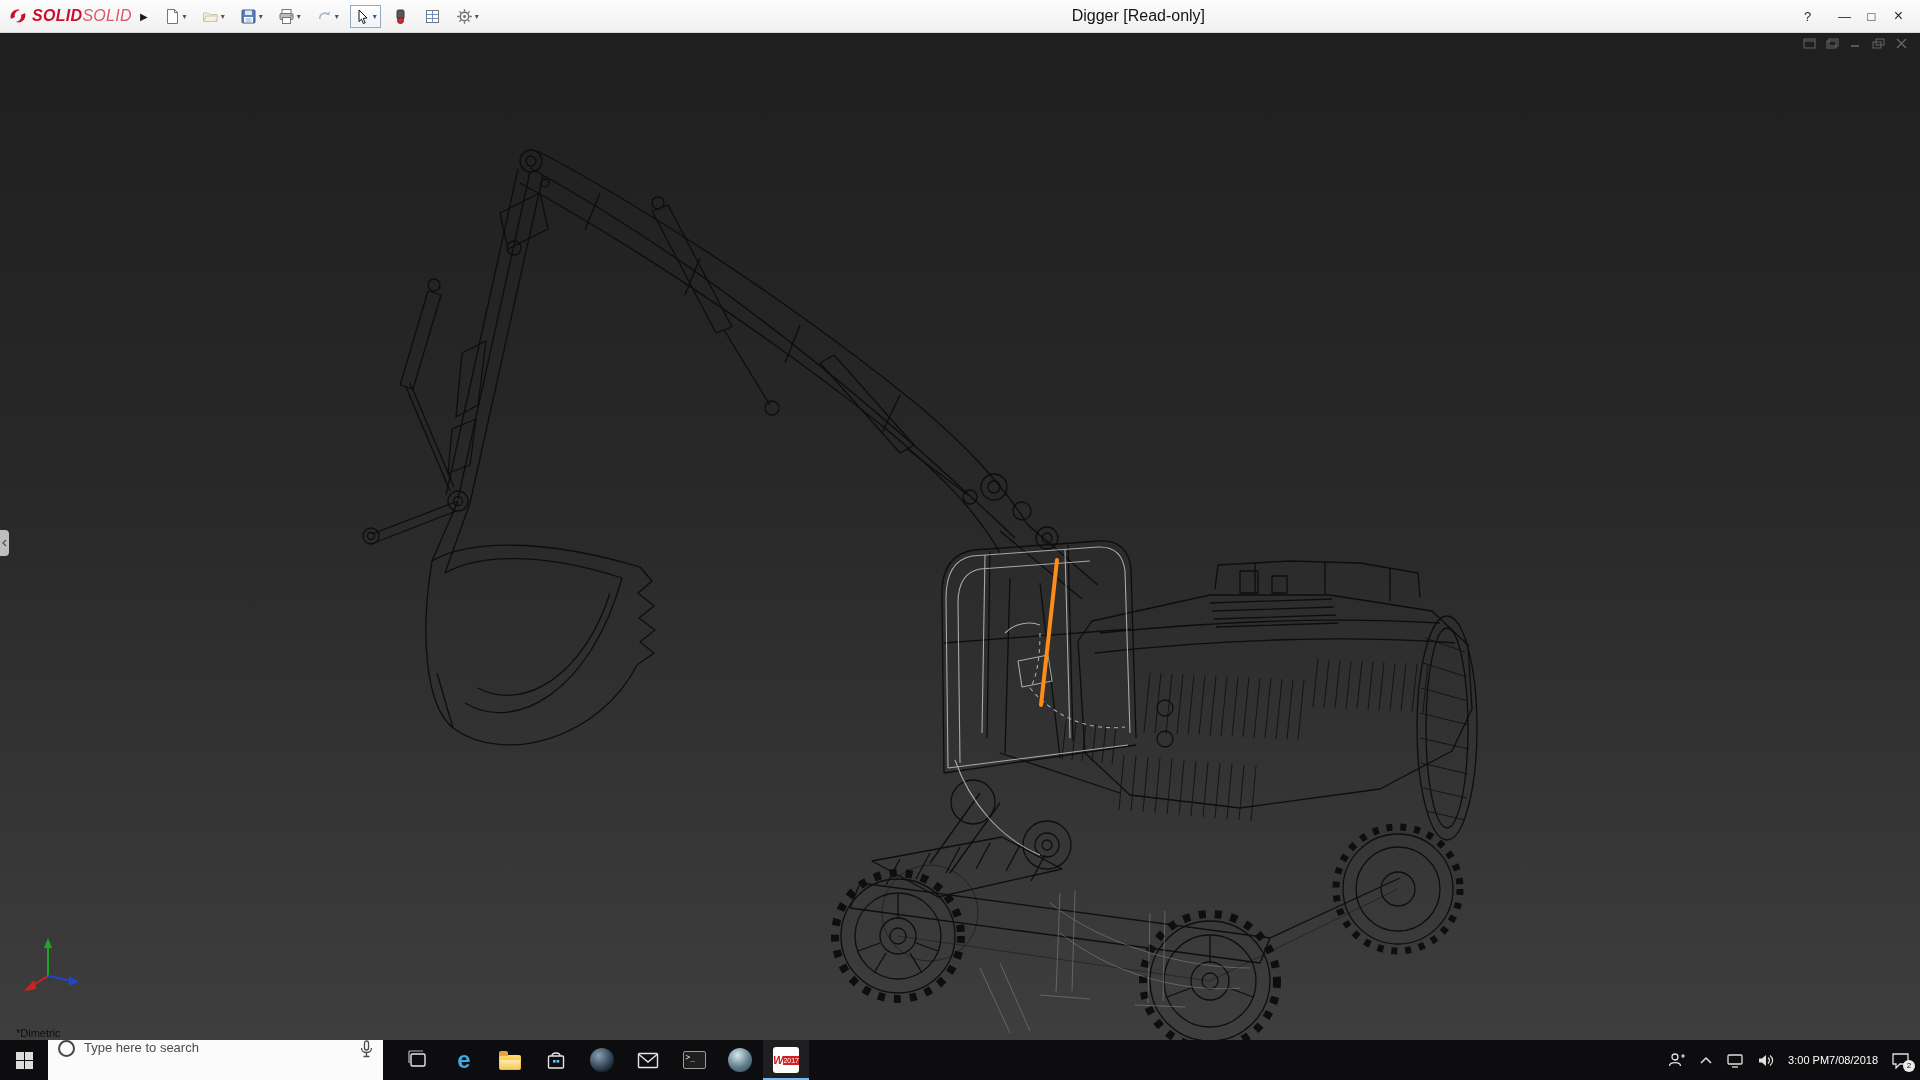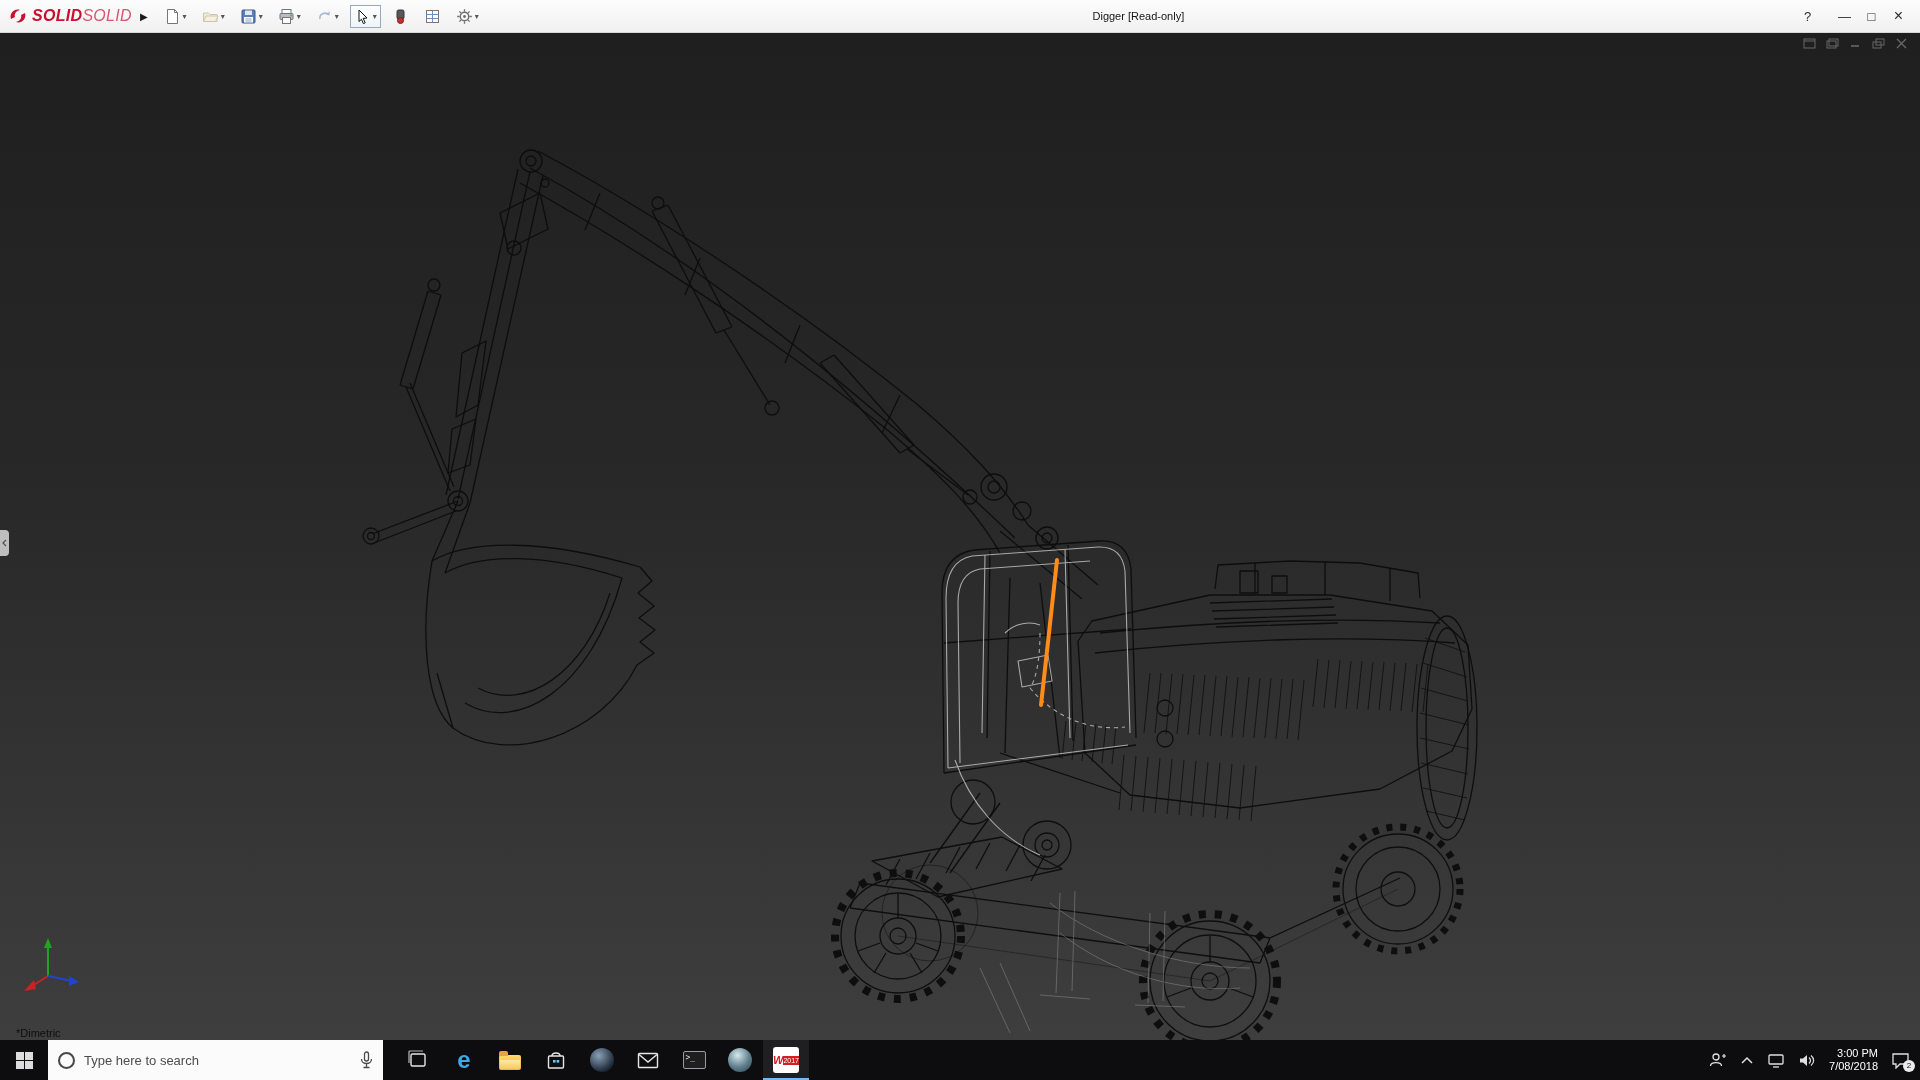--- a/index.html
+++ b/index.html
@@ -15,21 +15,21 @@
   .logo { display:flex; align-items:center; gap:4px; padding:0 4px 0 8px; }
   .logo-solid { color:#c8102e; font-weight:bold; font-style:italic; font-size:16px; letter-spacing:.3px; }
   .logo-works { color:#d9566f; font-style:italic; font-size:16px; letter-spacing:.3px; }
   .flyout { font-size:10px; color:#1a1a1a; margin:0 12px 0 4px; }
   .tools { display:flex; align-items:center; gap:7px; }
   .tool { display:flex; align-items:center; gap:2px; padding:2px 3px; border:1px solid transparent; }
   .tool.active { border:1px solid #96a9bd; background:linear-gradient(#ffffff,#eef4fa); }
   .tool.disabled svg { opacity:.45; }
   .caret { font-size:8px; color:#555; }
   .tool svg { display:block; }
-  .doc-title { flex:1; text-align:center; font-size:11px; color:#141414; }
+  .doc-title { flex:1; text-align:center; font-size:16px; color:#141414; }
   .win-controls { display:flex; align-items:center; padding-right:8px; }
   .wc { width:27px; text-align:center; color:#2b2b2b; font-size:13px; cursor:default; }
   .wc.help { margin-right:10px; }
   .wc.close { font-size:16px; }
 
   
   .viewport { position:absolute; top:33px; left:0; right:0; bottom:40px;
               background:linear-gradient(180deg,#1f1f1f 0%,#282828 45%,#3e3e3e 100%);padding-left:47px; }
   .model { position:absolute; inset:0; width:100%; height:100%; }
   .doc-controls { position:absolute; top:5px; right:12px; display:flex; gap:10px; opacity:.8; }
@@ -37,21 +37,21 @@
   .panel-tab { position:absolute; left:0; top:497px; width:9px; height:26px;
                background:#cfcfcf; border-radius:0 4px 4px 0; opacity:.9;
                display:flex; align-items:center; justify-content:center; }
   .triad { position:absolute; left:22px; bottom:42px; }
   .orientation { position:absolute; left:16px; bottom:1px; font-size:11px; color:#0e0e0e; }
 
   
   .taskbar { position:absolute; left:0; right:0; bottom:0; height:40px;
              background:#0d0d0f; display:flex; align-items:stretch; z-index:9; }
   .start { width:48px; display:flex; align-items:center; justify-content:center; }
-  .search { width:335px; background:#fbfbfb; display:flex; align-items:center;
+  .search { width:335px; background:#fbfbfb; display:flex; align-items:flex-start;
             gap:9px; padding:0 10px; }
   .ring { width:17px; height:17px; border:2px solid #474747; border-radius:50%; flex:none; }
   .search-input { flex:1; border:none; outline:none; background:transparent;
                   font-size:13px; color:#333; font-family:"Liberation Sans",sans-serif; }
   .search-input::placeholder { color:#4c4c4c; opacity:1; }
   .apps { display:flex; align-items:stretch; margin-left:12px; }
   .app { width:46px; display:flex; align-items:center; justify-content:center; position:relative; }
   .app.active { background:rgba(255,255,255,.08); box-shadow:inset 0 -2px 0 #76b9ed; }
   .edge-e { color:#3fa9e8; font-weight:bold; font-size:24px; line-height:24px; }
   .folder { width:22px; height:15px; background:linear-gradient(#ffd96b,#f2b23c);
@@ -66,21 +66,21 @@
             background:radial-gradient(circle at 40% 30%, #d6e8ee, #5f7e8b 55%, #2c4350 100%); }
   .cmd { width:23px; height:18px; background:#1e1e1e; border:1px solid #9a9a9a; border-radius:2px;
          color:#ddd; font-size:8px; line-height:9px; padding:1px 2px;
          font-family:"DejaVu Sans Mono", monospace; }
   .sw { width:26px; height:26px; background:#fff; border-radius:3px; overflow:hidden;
         display:flex; align-items:center; justify-content:flex-end; }
   .sw-letters { color:#d02020; font-weight:bold; font-style:italic; font-size:11px; line-height:13px; }
   .sw-year { background:#d02020; color:#fff; font-size:7px; line-height:9px; width:100%; text-align:center; }
   .tray { margin-left:auto; display:flex; align-items:center; gap:13px; padding-right:10px; }
   .tray svg { display:block; }
-  .clock { display:flex; flex-direction:column; align-items:flex-end; justify-content:center;
+  .clock { display:flex; align-items:flex-end; justify-content:center;
            color:#fff; font-size:11px; line-height:13px; }
   .action { position:relative; }
   .badge { position:absolute; right:-5px; bottom:-3px; min-width:12px; height:12px;
            border-radius:6px; background:#ececec; color:#111; font-size:8px; line-height:12px;
            text-align:center; padding:0 2px; }
 </style>
 </head>
 <body>
 
 <div class="root">

